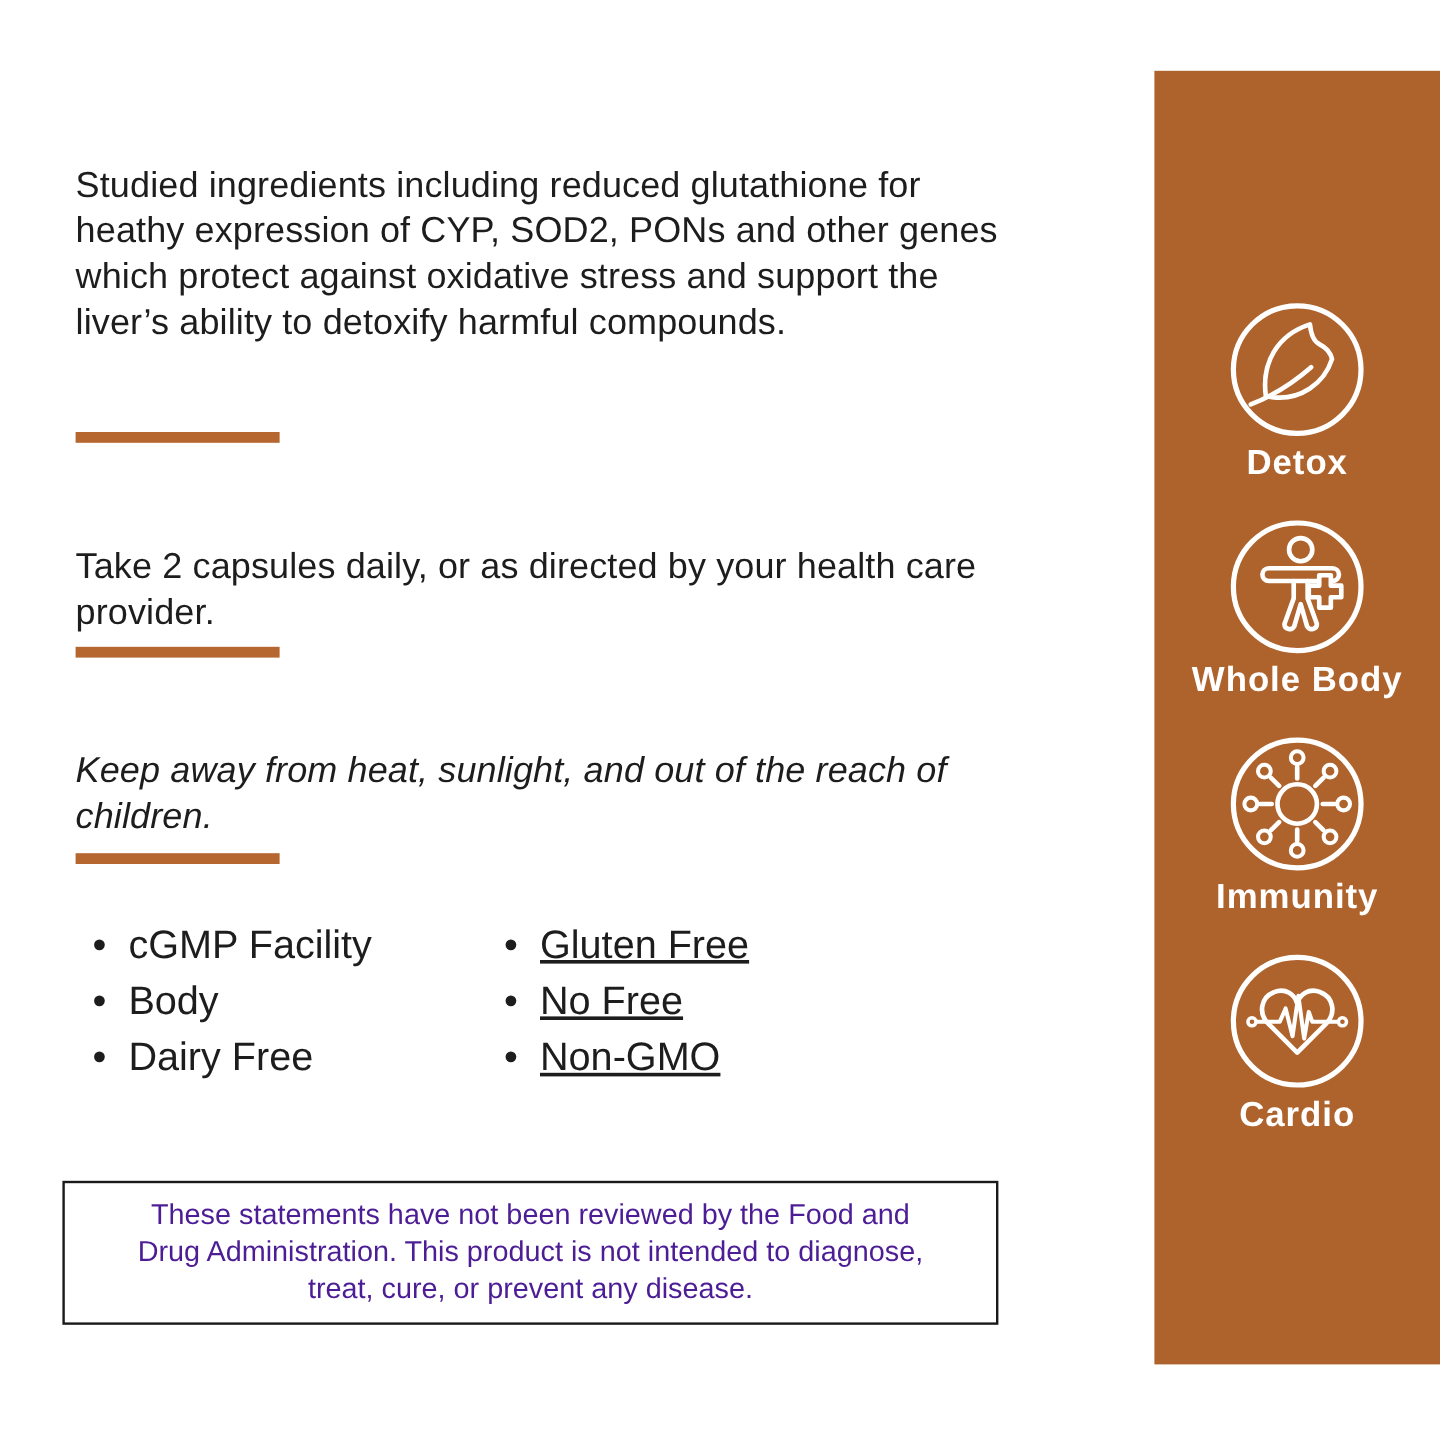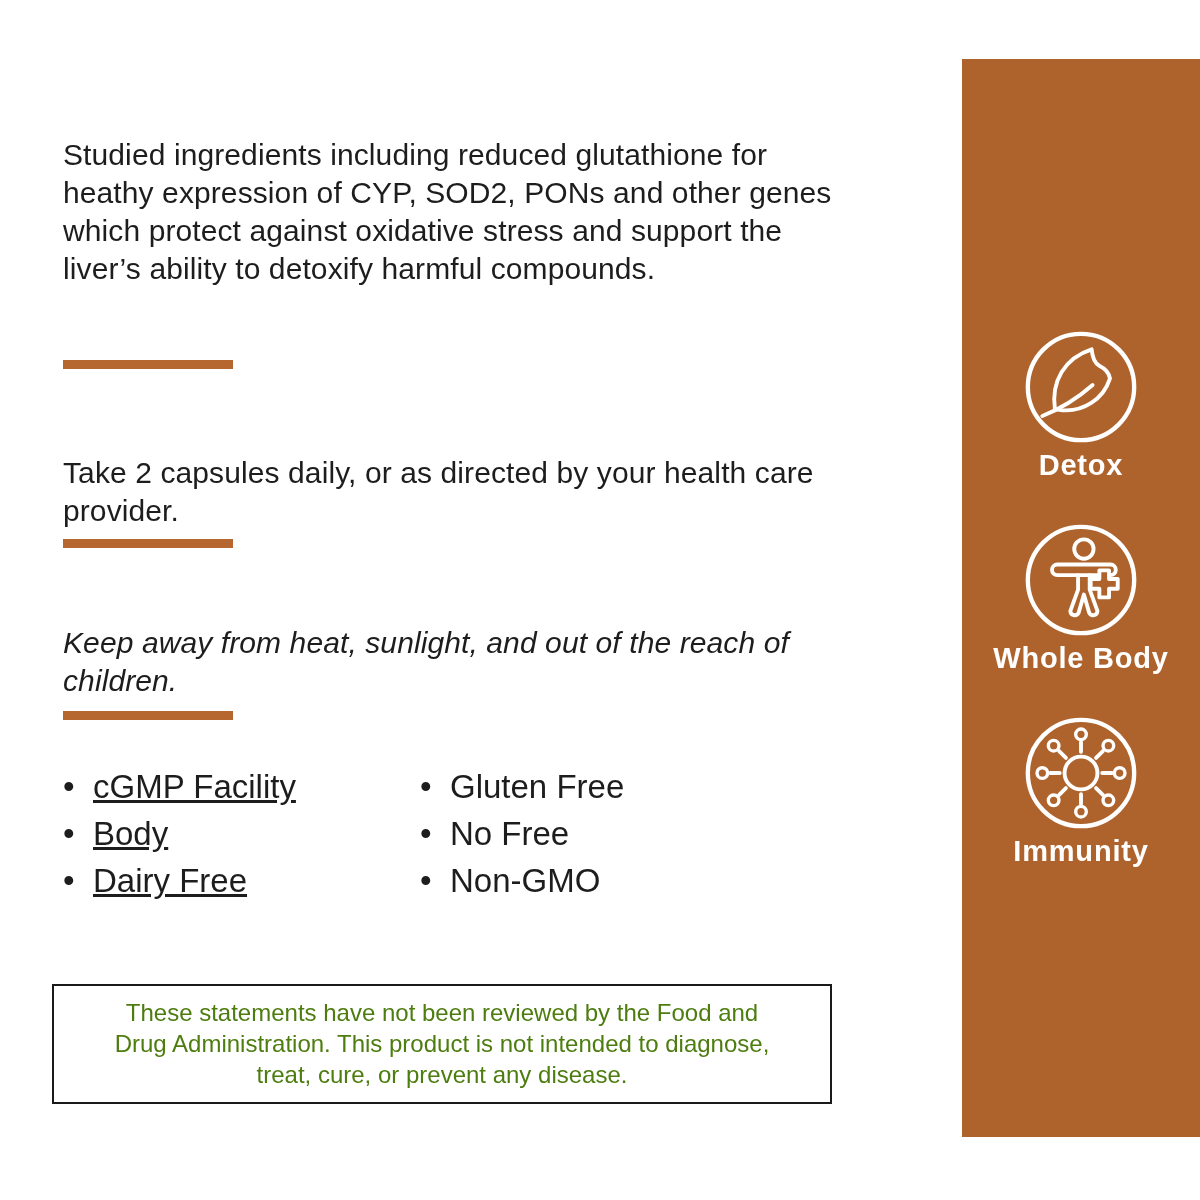--- a/index.html
+++ b/index.html
@@ -30,37 +30,37 @@
     position: absolute; left: 63px; width: 170px; height: 9px;
     background: var(--divider);
   }
   .d1 { top: 360px; }
   .d2 { top: 539px; }
   .d3 { top: 711px; }
   ul.features {
     position: absolute; top: 763px; margin: 0; padding: 0;
     list-style: none; font-size: 33px; line-height: 47px;
   }
-  ul.features.col1 { left: 63px; text-decoration: underline; }
-  ul.features.col2 { left: 420px; }
+  ul.features.col1 { left: 77px; }
+  ul.features.col2 { left: 420px; text-decoration: underline; }
   ul.features li { white-space: nowrap; }
   .bullet { display: inline-block; width: 30px; }
   .disclaimer {
     position: absolute; left: 52px; top: 984px; width: 780px;
     border: 2px solid var(--disclaimer_border);
     padding: 11px 14px;
     text-align: center;
     font-size: 24px; line-height: 1.3;
-    color: #4d7c0f;
+    color: #4c1d95;
   }
   .sidebar {
     position: absolute; left: 962px; top: 59px; width: 238px; height: 1078px;
     background: var(--sidebar);
     display: flex; flex-direction: column; align-items: center; justify-content: center;
-    gap: 40px;
+    gap: 28px;
   }
   .side-item { display: flex; flex-direction: column; align-items: center; }
   .side-item svg { display: block; }
   .side-label {
     margin-top: 4px;
     color: #ffffff; font-weight: bold; font-size: 29px; letter-spacing: 0.8px;
     white-space: nowrap;
   }
   .icon-stroke { stroke: var(--icon); fill: none; stroke-linecap: round; stroke-linejoin: round; }
   .fill-bg { fill: var(--sidebar); }
@@ -141,14 +141,24 @@
       <circle class="icon-stroke" cx="60" cy="20" r="5.5" stroke-width="3.5"></circle>
       <circle class="icon-stroke" cx="31.7" cy="31.7" r="5.5" stroke-width="3.5"></circle>
       <circle class="icon-stroke" cx="20" cy="60" r="5.5" stroke-width="3.5"></circle>
       <circle class="icon-stroke" cx="31.7" cy="88.3" r="5.5" stroke-width="3.5"></circle>
       <circle class="icon-stroke" cx="60" cy="100" r="5.5" stroke-width="3.5"></circle>
       <circle class="icon-stroke" cx="88.3" cy="88.3" r="5.5" stroke-width="3.5"></circle>
     </svg>
     <div class="side-label">Immunity</div>
   </div>
 
+  <div class="side-item">
+    <svg width="116" height="116" viewBox="0 0 120 120">
+      <circle class="icon-stroke" cx="60" cy="60" r="55" stroke-width="4.5"></circle>
+      <path class="icon-stroke" stroke-width="4" d="M60,87 L35,62 C26,53 29,39 40,35 C50,31 58,37 60,45 C62,37 70,31 80,35 C91,39 94,53 85,62 Z"></path>
+      <path class="icon-stroke" stroke-width="3.5" d="M25,60.5 H45 L50,49 L56,73 L61,38 L66,75 L70,52 L73,60.5 H95"></path>
+      <circle class="icon-stroke" cx="21" cy="60.5" r="3.5" stroke-width="3"></circle>
+      <circle class="icon-stroke" cx="99" cy="60.5" r="3.5" stroke-width="3"></circle>
+    </svg>
+    <div class="side-label">Cardio</div>
+  </div>
 
 </aside>
 
 </body></html>

